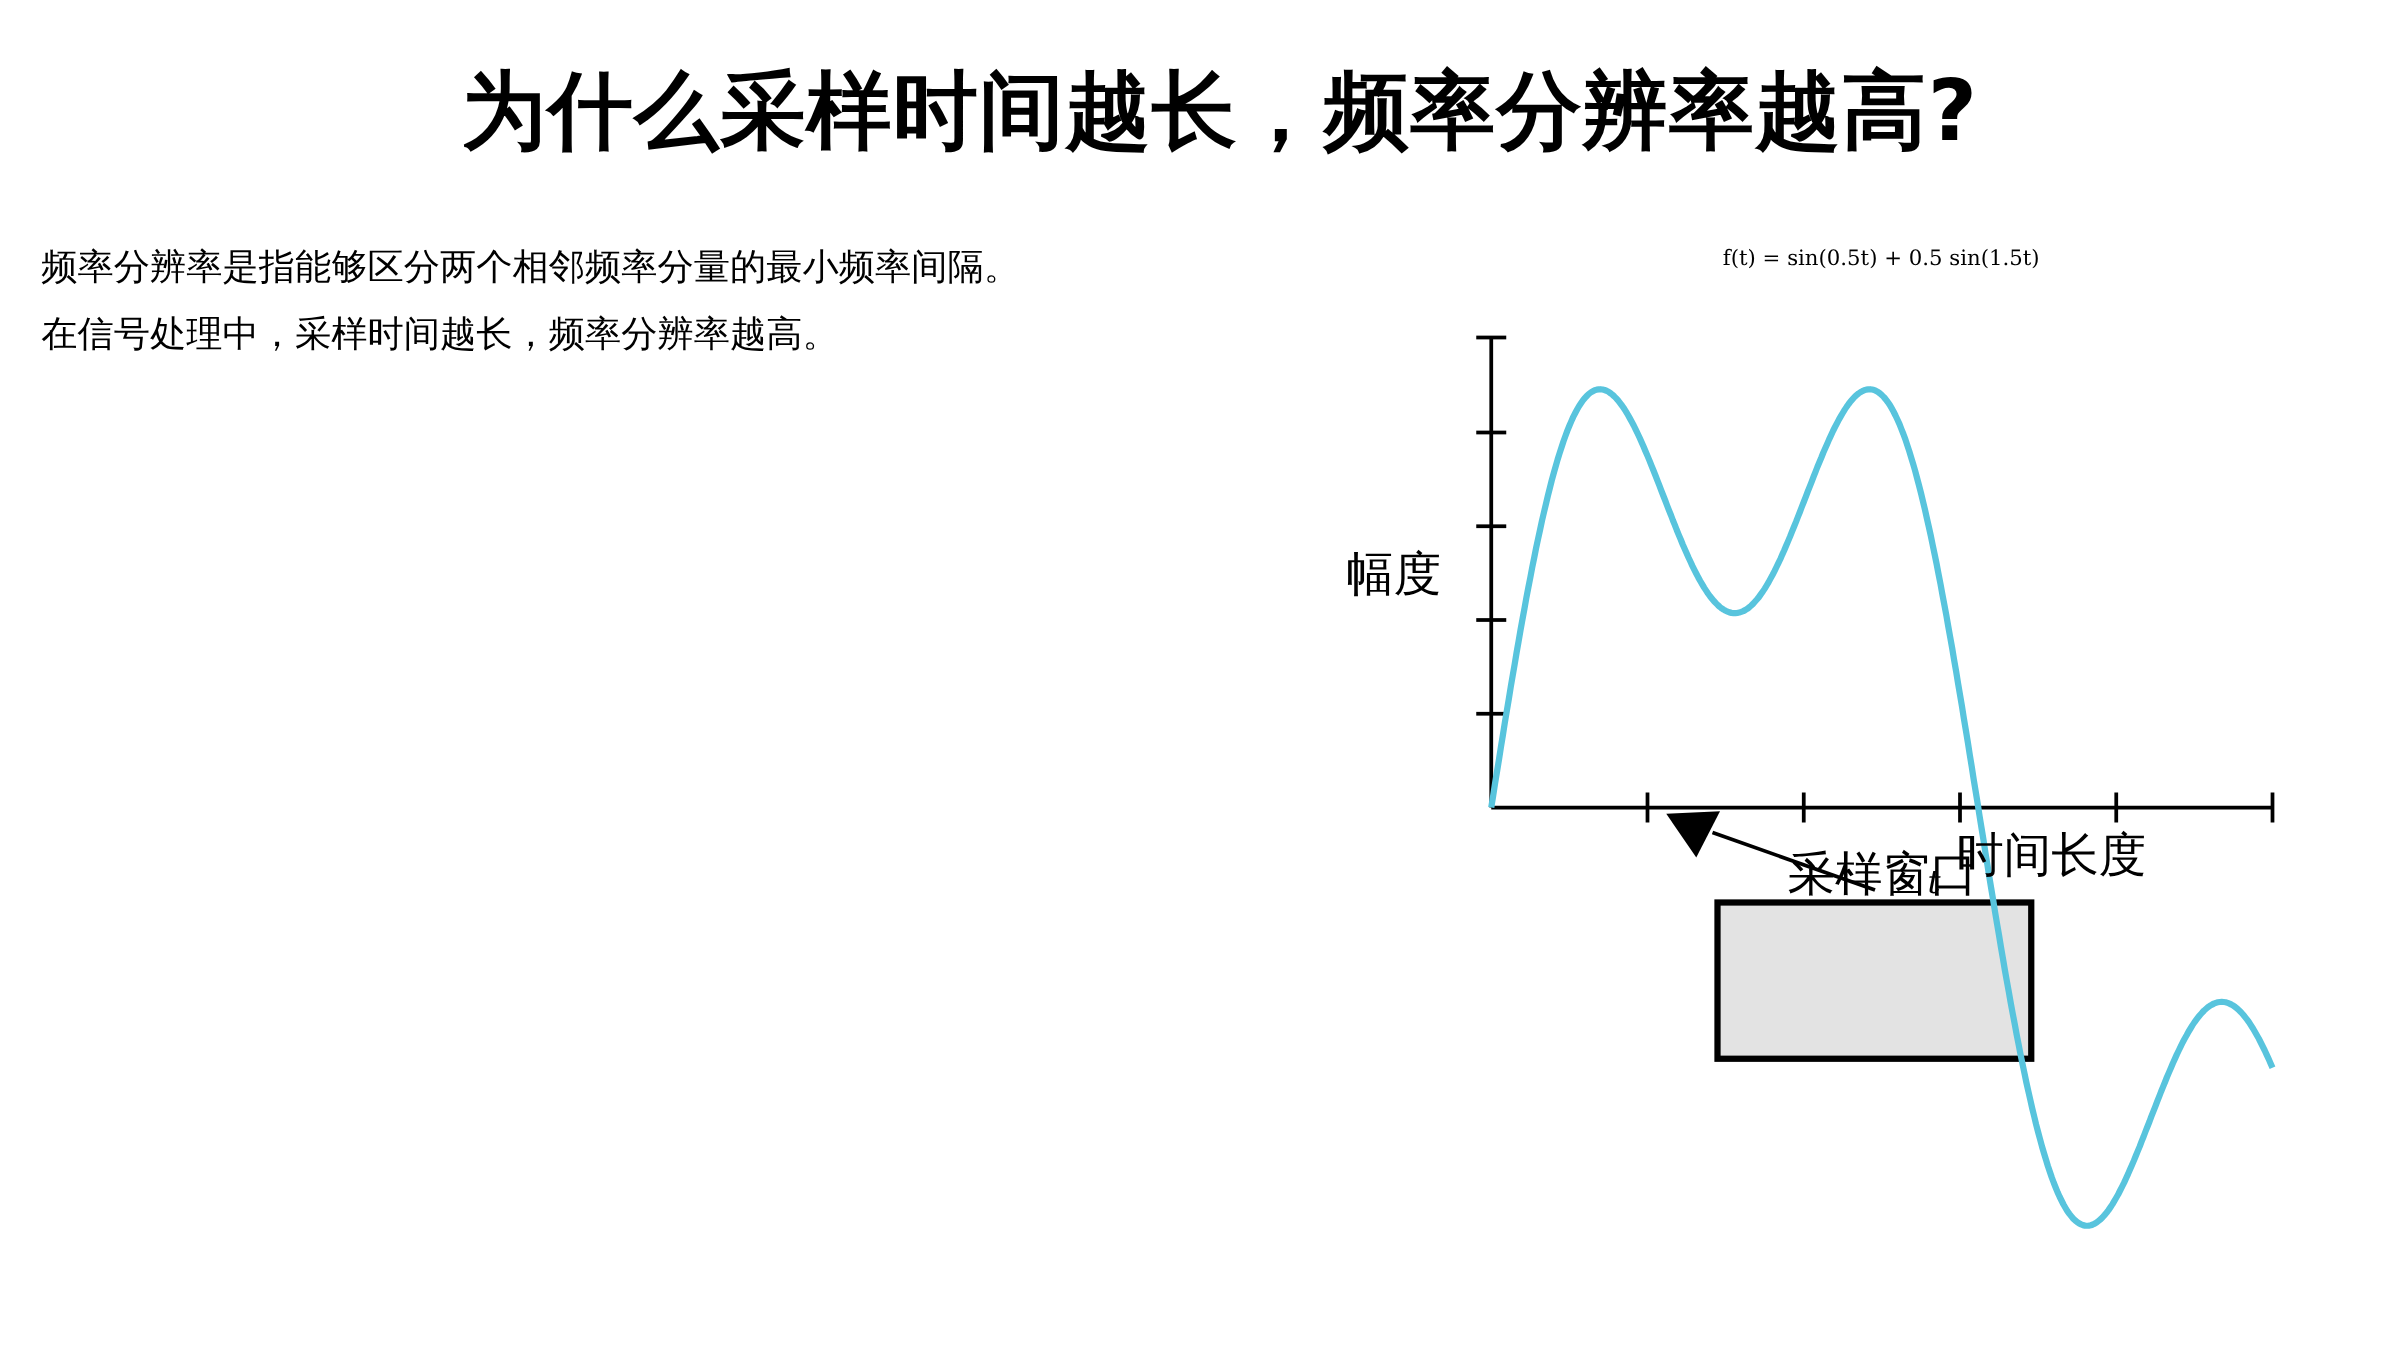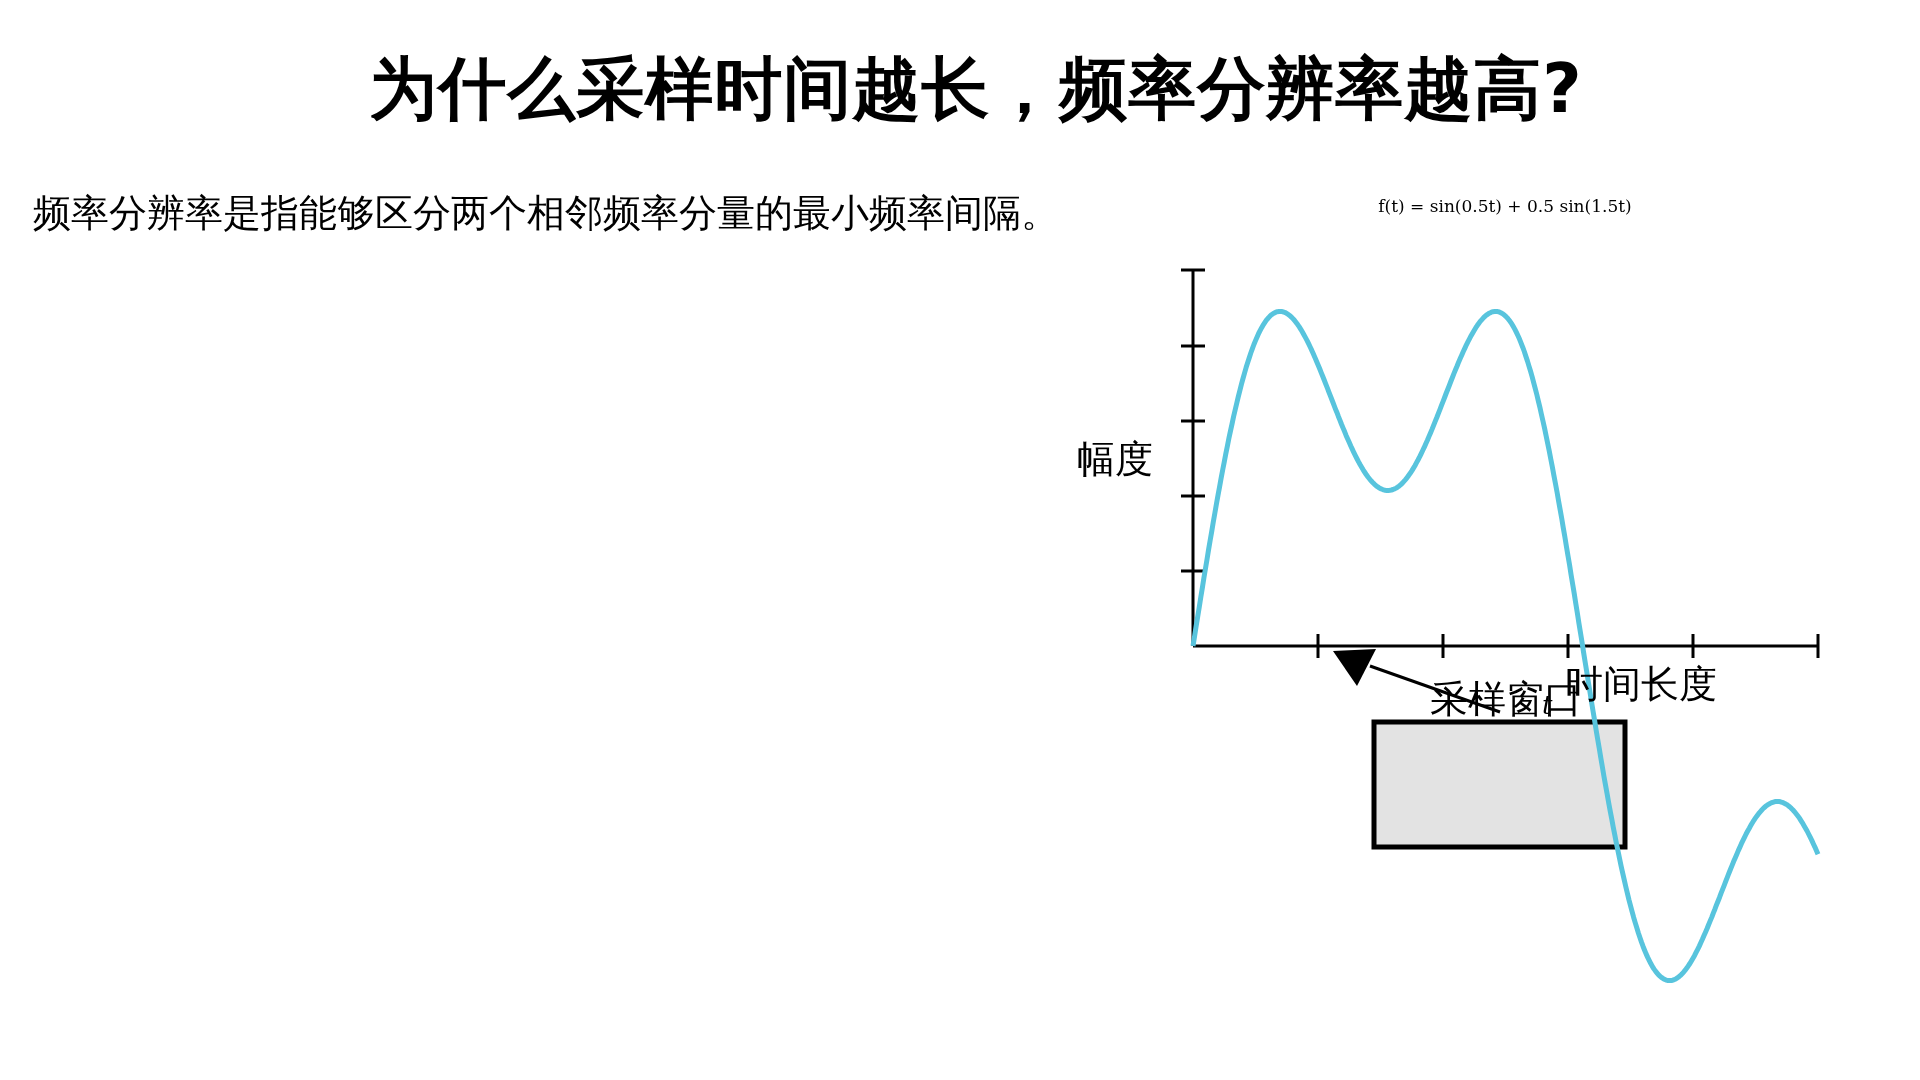--- a/index.html
+++ b/index.html
@@ -1,33 +1,34 @@
 <!DOCTYPE html>
 <html><head>
 <meta charset="utf-8">
 <style>
   html, body { margin: 0; padding: 0; background: #ffffff; }
   body { width: 1920px; height: 1080px; position: relative; overflow: hidden;
          font-family: "DejaVu Sans", "Liberation Sans", sans-serif; color: #000; }
   .title { position: absolute; left: 16px; top: 44px; width: 1920px; text-align: center;
            font-size: 68px; font-weight: bold; letter-spacing: 1px; }
-  .desc { position: absolute; left: 33px; top: 186px; font-size: 38px; line-height: 54px; }
+  .desc { position: absolute; left: 33px; top: 186px; font-size: 29px; line-height: 54px; }
   .desc div { white-space: nowrap; }
   svg.diagram { position: absolute; left: 0; top: 0; }
   .formula { font-family: "DejaVu Serif", "Liberation Serif", serif; font-size: 17px; font-style: normal; }
   .axis-label { font-family: "DejaVu Serif", "Liberation Serif", serif; font-size: 38px; }
   .overlap-label { font-family: "DejaVu Serif", "Liberation Serif", serif; font-size: 38px; }
 </style>
 </head>
 <body>
 
 <div class="title">为什么采样时间越长，频率分辨率越高?</div>
 
 <div class="desc">
   <div>频率分辨率是指能够区分两个相邻频率分量的最小频率间隔。</div>
+  <div>在信号处理中，采样时间越长，频率分辨率越高。</div>
 </div>
 
 <svg class="diagram" width="1920" height="1080" viewBox="0 0 1920 1080">
 
   <text class="formula" x="1505" y="212" text-anchor="middle">f(t) = sin(0.5t) + 0.5 sin(1.5t)</text>
 
   <g stroke="#000" stroke-width="3">
     <line x1="1193" y1="646" x2="1193" y2="270"></line>
     <line x1="1181" y1="270" x2="1205" y2="270"></line>
     <line x1="1181" y1="346" x2="1205" y2="346"></line>

